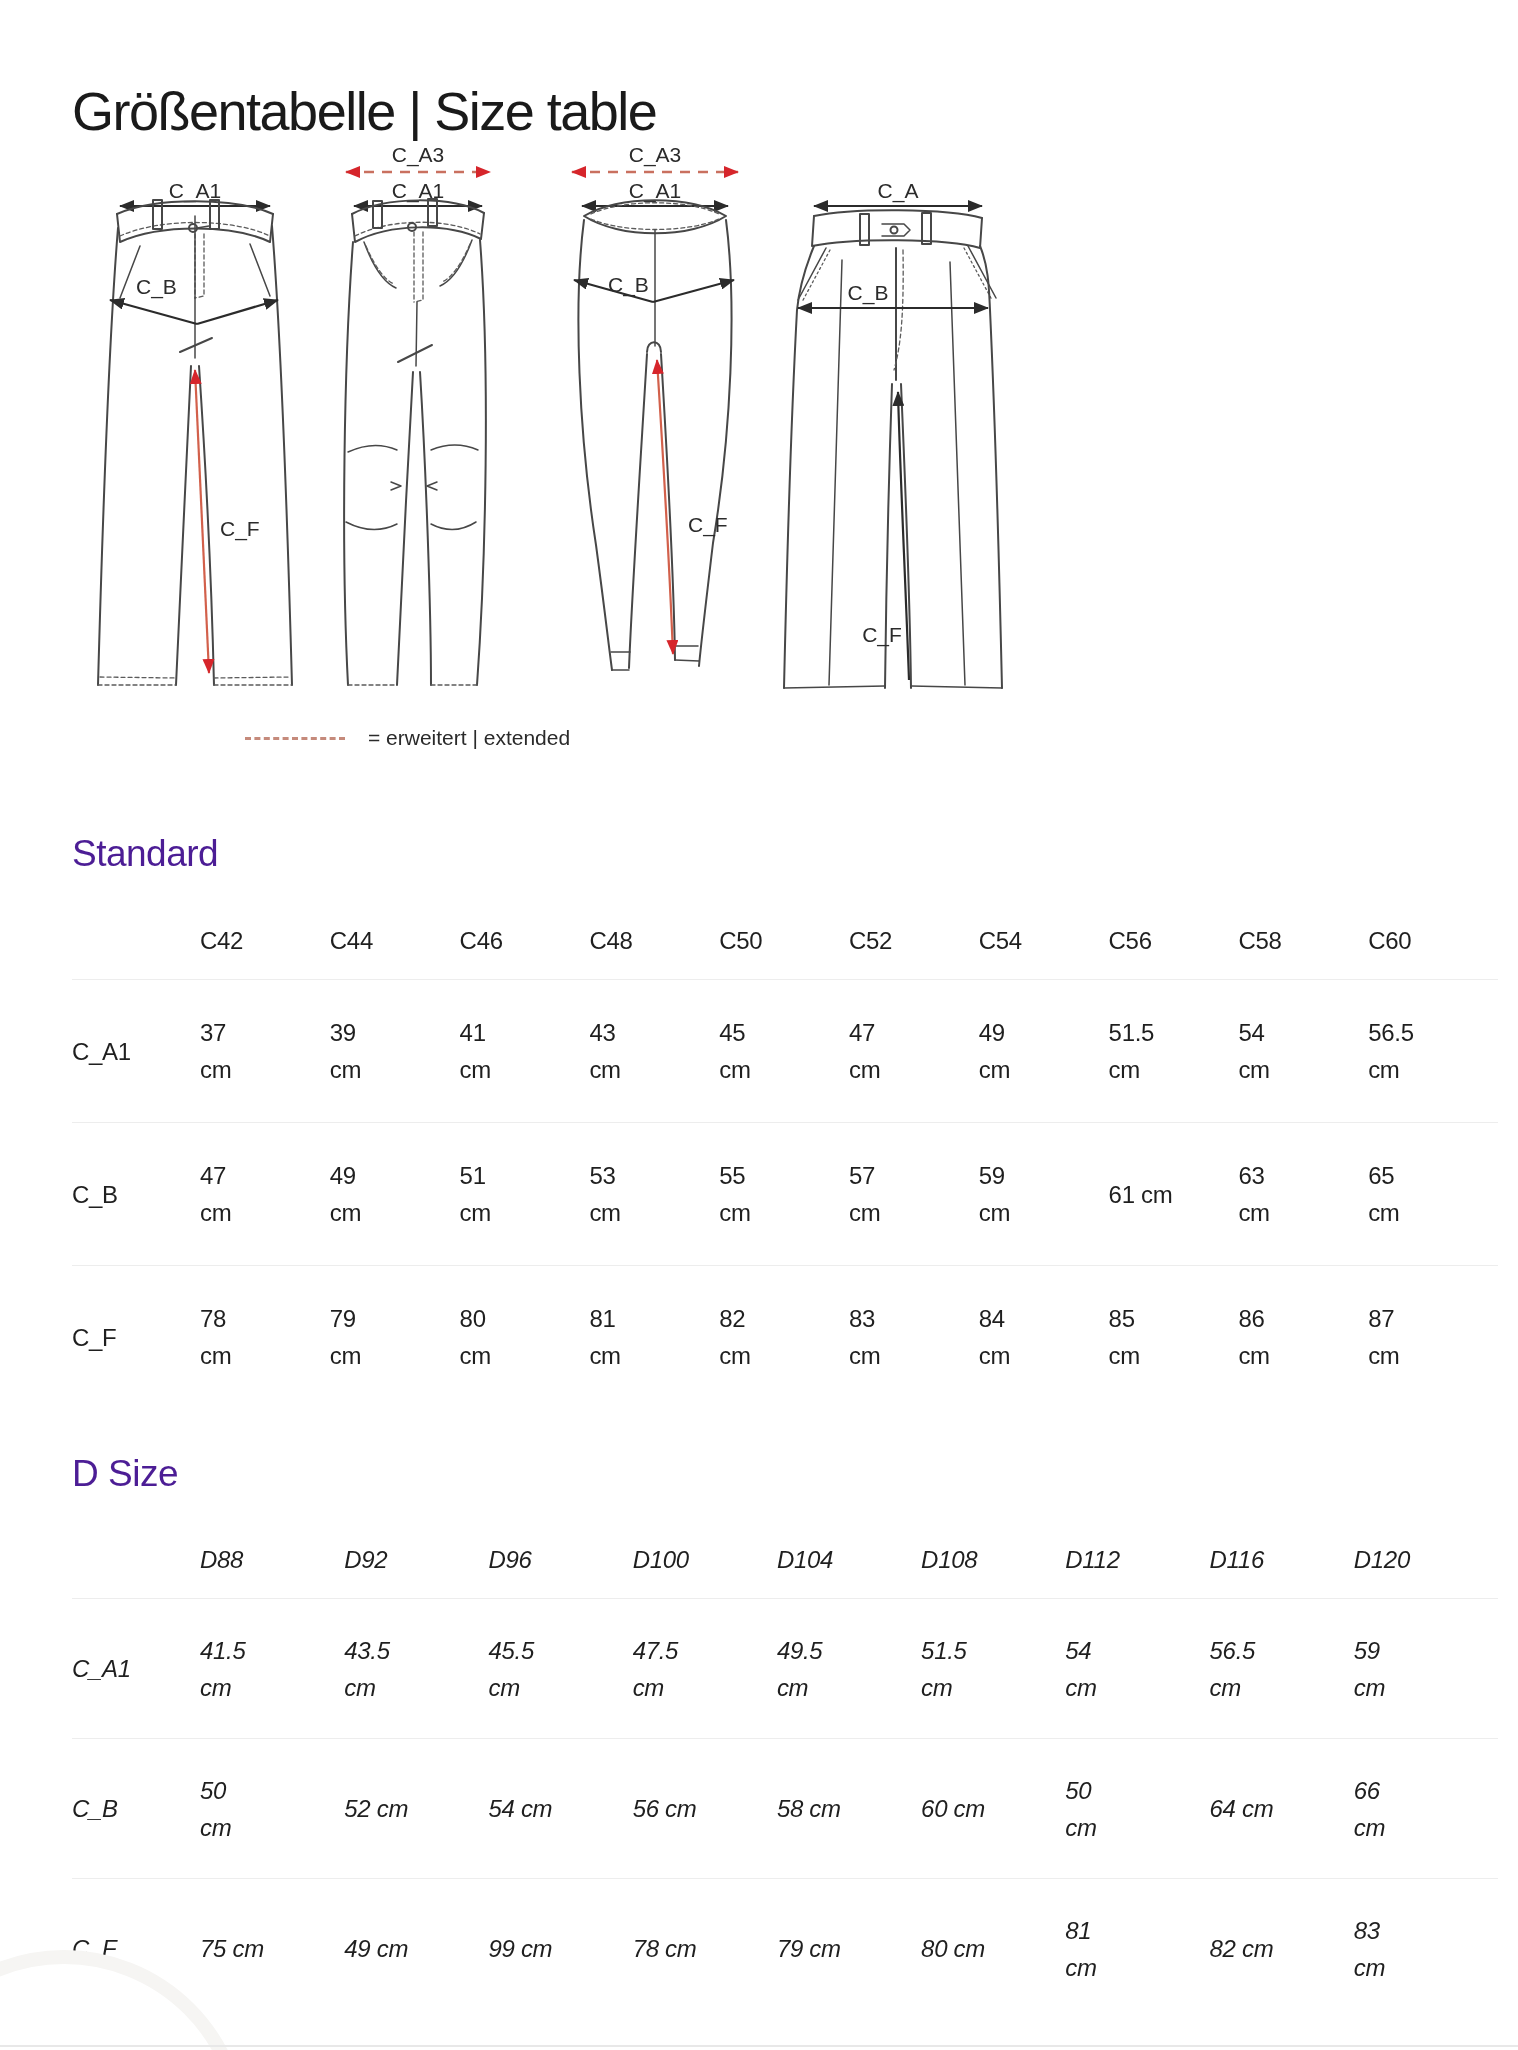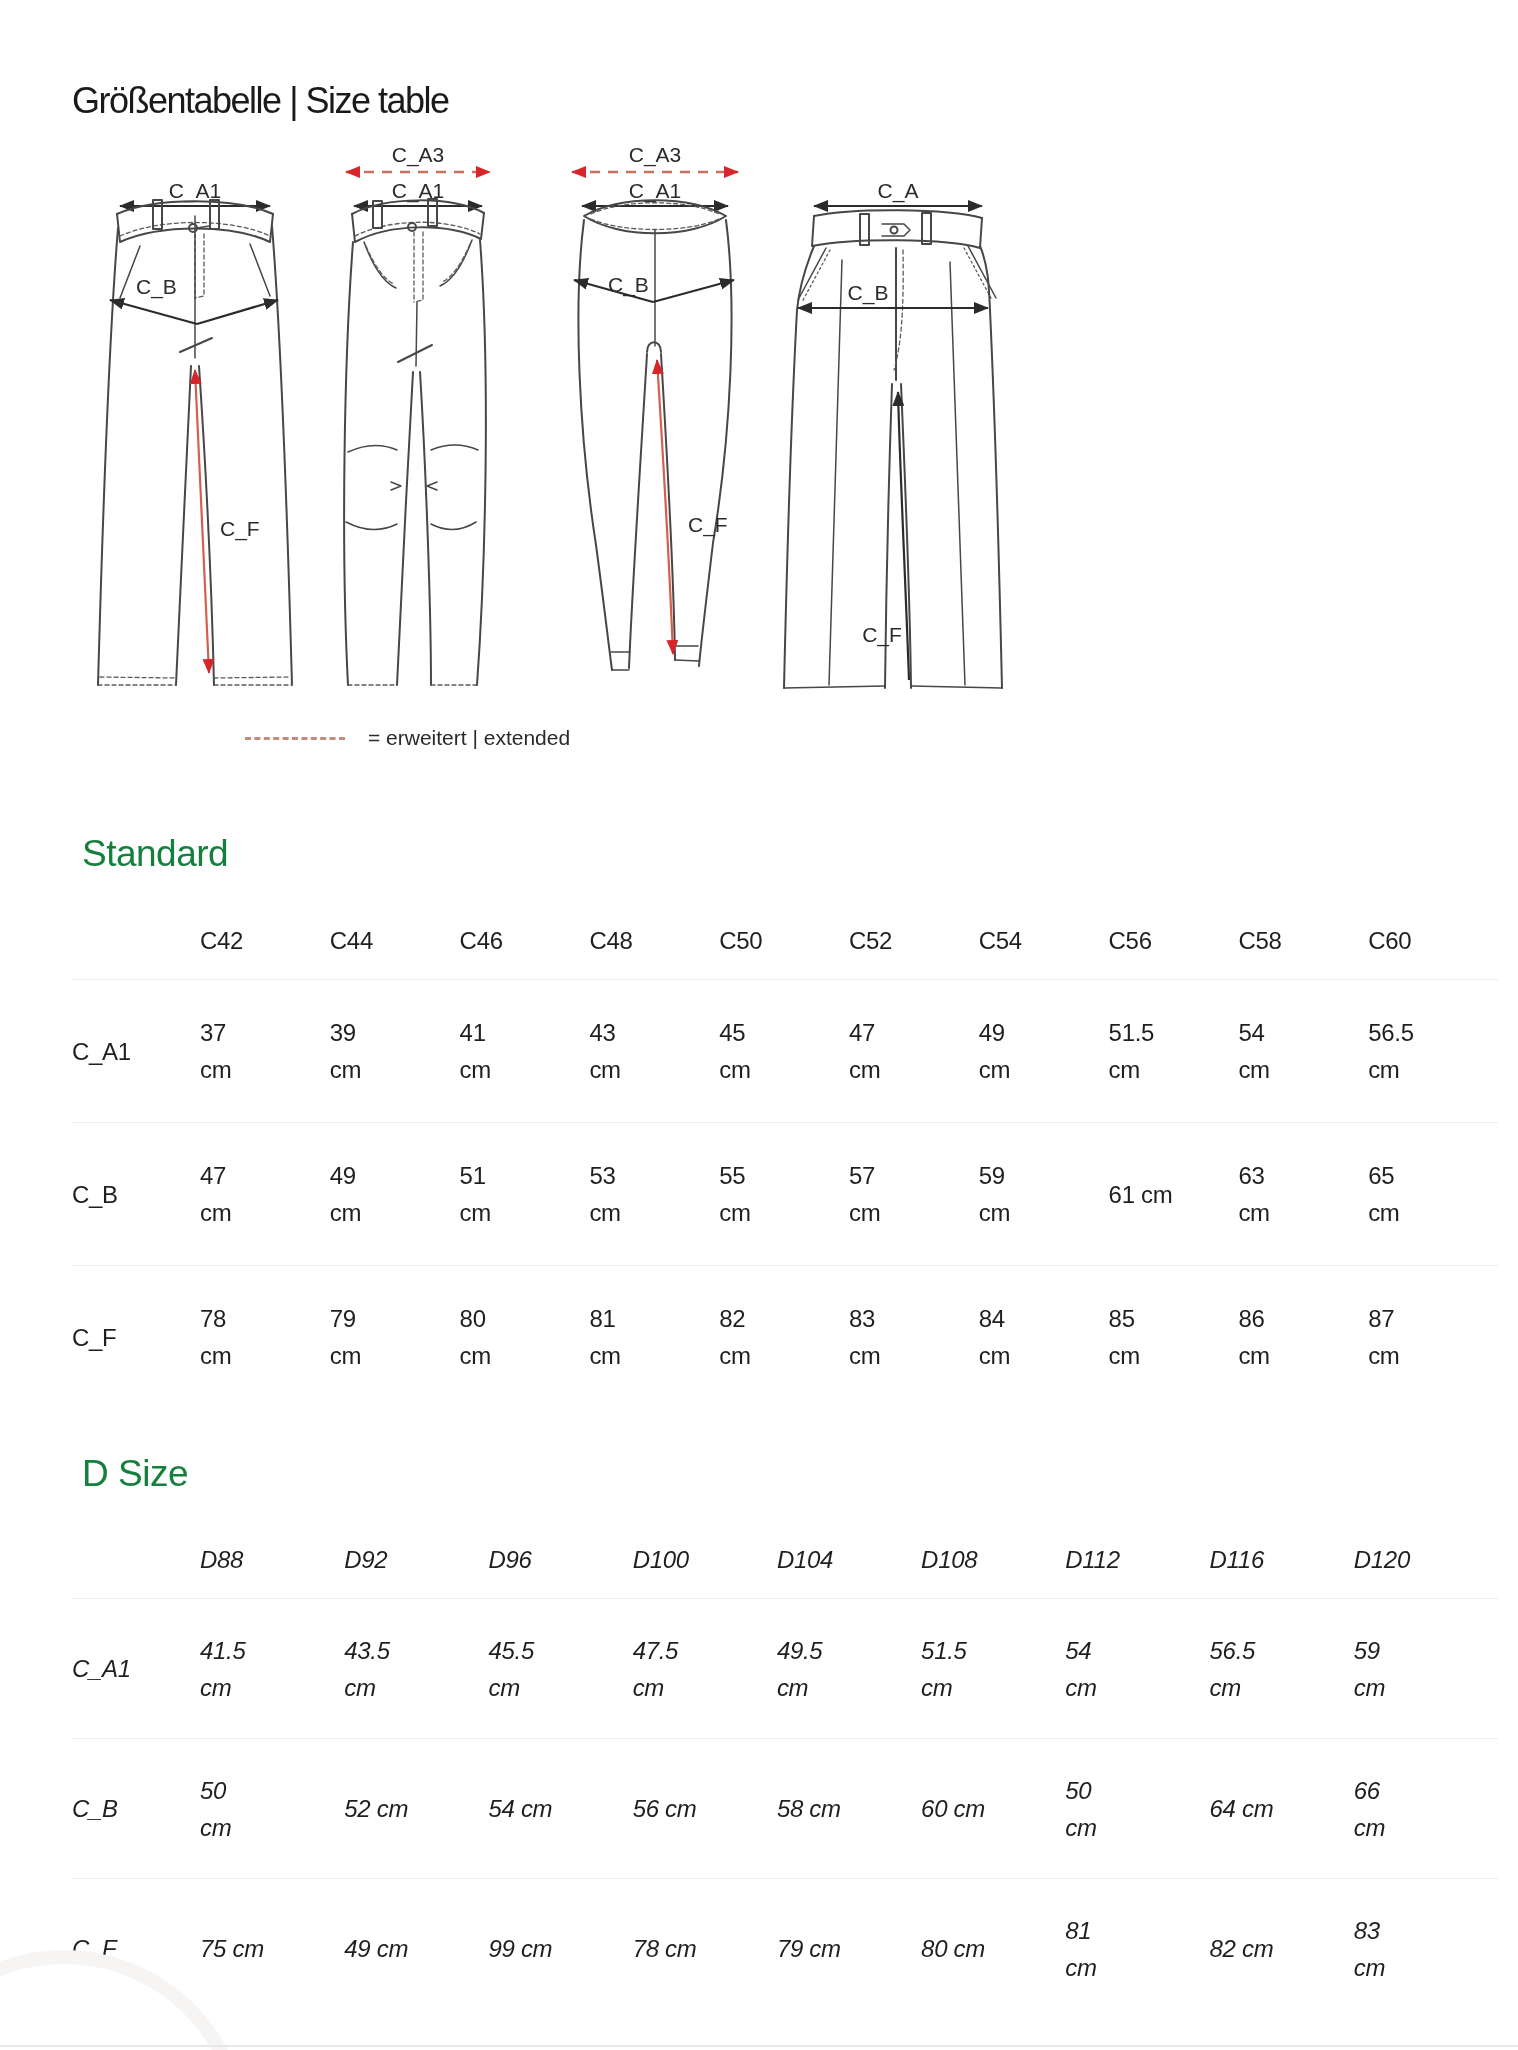--- a/index.html
+++ b/index.html
@@ -2,38 +2,38 @@
 <html><head>
 <meta charset="utf-8">
 <style>
   html,body { margin:0; padding:0; background:#ffffff; }
   .page {
     position:relative; width:1518px; height:2050px; background:#ffffff;
     font-family:"Liberation Sans", sans-serif; color:#1f1f1f; overflow:hidden;
   }
   .page-title {
     position:absolute; left:72px; top:80px;
-    font-size:36px; letter-spacing:-1.5px; color:#1a1a1a; white-space:nowrap;
+    font-size:54px; letter-spacing:-1.5px; color:#1a1a1a; white-space:nowrap;
   }
   .diagram-svg { position:absolute; left:60px; top:140px; width:1000px; height:575px; }
   svg text { font-family:"Liberation Sans", sans-serif; font-size:21px; fill:#2b2b2b; letter-spacing:0px; }
   .outline  { stroke:#474747; stroke-width:2; fill:none; stroke-linecap:round; stroke-linejoin:round; }
   .thin     { stroke-width:1.5; }
   .stitch   { stroke:#5b5b5b; stroke-width:1.3; fill:none; stroke-dasharray:4 3; }
   .dot      { stroke:#5b5b5b; stroke-width:1.3; fill:none; stroke-dasharray:2 3; }
   .dim      { stroke:#2b2b2b; stroke-width:2.2; fill:none; }
   .dimred   { stroke:#c9705f; stroke-width:2.4; fill:none; stroke-dasharray:10 8; }
   .inseam   { stroke:#d2604b; stroke-width:2.2; fill:none; }
   .legend {
     position:absolute; left:245px; top:726px; display:flex; align-items:center; gap:23px;
     font-size:21px; color:#2a2a2a;
   }
   .legend-dash { width:100px; height:0; border-top:3px dashed #c58a7b; }
   .section-heading {
-    position:absolute; left:72px; font-size:37px; letter-spacing:-0.5px; color:#15803d;margin-left:10px;
+    position:absolute; left:72px; font-size:37px; letter-spacing:-0.5px; color:#4c1d95;
   }
   #standard-heading { top:833px; }
   #d-heading { top:1453px; }
   .size-table {
     position:absolute; left:72px; width:1426px;
     border-collapse:collapse; table-layout:fixed;
     font-size:24px; letter-spacing:-0.3px; color:#1f1f1f;
   }
   #standard-table { top:901px; }
   #d-table { top:1520px;font-style:italic; }

